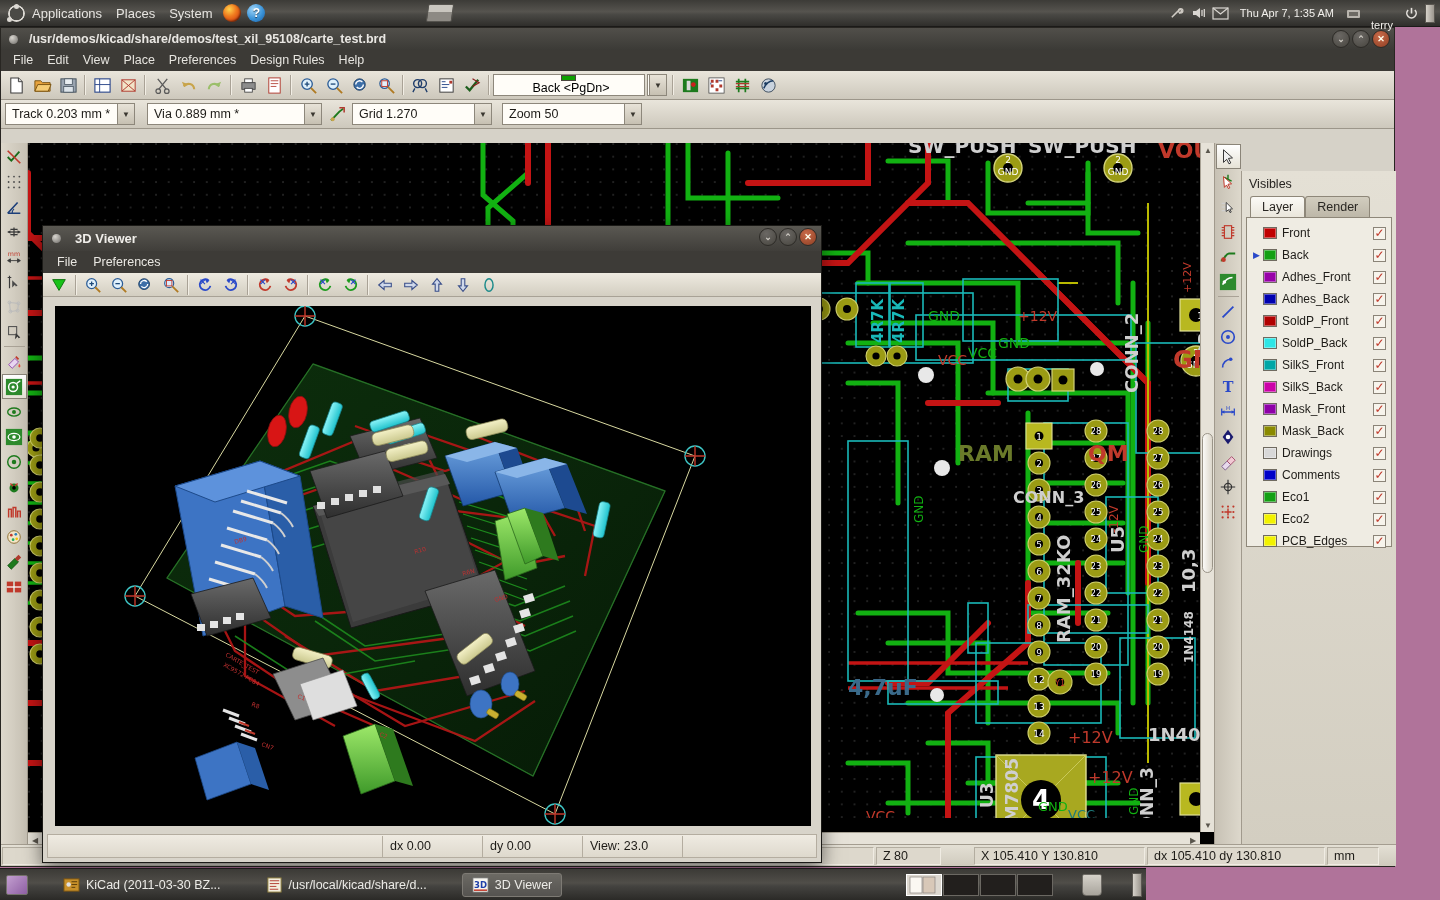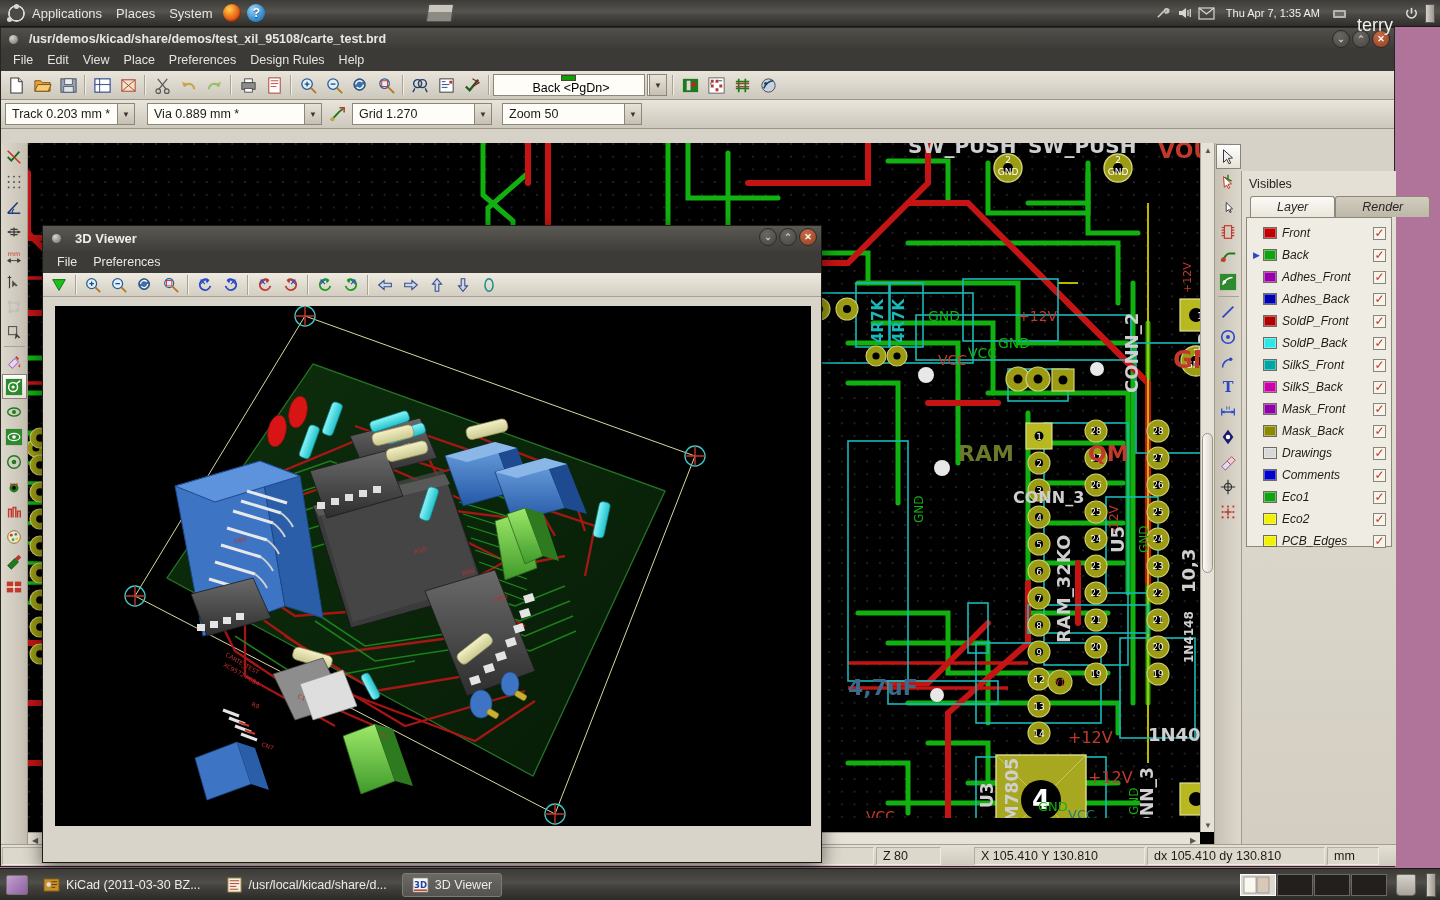--- a/index.html
+++ b/index.html
@@ -32,21 +32,21 @@
   .ff-icon{width:18px;height:18px;border-radius:50%;
     background:radial-gradient(circle at 35% 30%,#ffd24d 0%,#f07b1f 40%,#d94f14 70%,#8c2f0c 100%);
     box-shadow:inset -1px -1px 2px rgba(0,0,0,.5); margin:0 4px;}
   .help-icon{width:18px;height:18px;border-radius:50%;
     background:radial-gradient(circle at 35% 30%,#9fd4f7 0%,#3a93d8 55%,#17589c 100%);
     color:#fff;font-weight:bold;font-size:12px;text-align:center;line-height:18px;
     text-shadow:0 1px 1px rgba(0,0,0,.6); margin:0 2px;}
   .rt-group{margin-left:auto; display:flex; align-items:center; padding-right:2px;}
   .tray-ic{width:22px;height:20px;display:flex;align-items:center;justify-content:center;color:#d9d6d1;}
   .clock{padding:0 8px;font-size:11px;color:#f2f0ec;}
-  .user{padding:0 7px;font-size:18px;color:#f2f0ec;margin-top:24px;}
+  .user{padding:0 7px;font-size:11px;color:#f2f0ec;margin-top:24px;}
   .pwr{width:22px;}
   .scanner-ic{width:26px;height:18px;margin-left:160px;
      background:linear-gradient(to bottom,#c9c6bf 0 45%,#8d8a84 45% 100%);
      border:1px solid #55534e;border-radius:2px;transform:skewX(-8deg);}
 
   
   #kicad{
     position:absolute;left:0;top:27px;width:1395px;height:840px;
     background:#d6d2c8;
     border:1px solid #282622;
@@ -99,29 +99,29 @@
   #canvaswrap{flex:1;position:relative;background:#000;}
   #pcb{position:absolute;inset:0;overflow:hidden;background:#000;}
   #righttools{width:27px;background:linear-gradient(to left,#ddd8cc,#c7c1b4);
      border-left:1px solid #a19a8d;display:flex;flex-direction:column;align-items:center;padding-top:1px;}
 
   
   #visibles{width:155px;background:linear-gradient(to bottom,#e4e0d5,#d3cec1);
      border-left:1px solid #a19a8d;padding:4px;margin-top:28px;}
   #visibles .vt{font-size:12.5px;color:#262320;margin:2px 0 5px 3px;}
   .tabs{display:flex;margin-left:4px;}
-  .tab{padding:3px 26px;font-size:12.5px;border:1px solid #8e8779;border-bottom:none;
-       background:linear-gradient(to bottom,#d2cdbf,#bdb7a8);color:#2a2723;border-radius:3px 3px 0 0;font-style:italic;}
+  .tab{padding:3px 11px;font-size:12.5px;border:1px solid #8e8779;border-bottom:none;
+       background:linear-gradient(to bottom,#d2cdbf,#bdb7a8);color:#2a2723;border-radius:3px 3px 0 0;}
   .tab.active{background:linear-gradient(to bottom,#fbfaf6,#eae6db);font-weight:normal;}
   .layerlist{background:#efece3;border:1px solid #8e8779;padding:4px 2px;height:330px;}
   .lrow{display:flex;align-items:center;height:22px;padding-left:4px;font-size:12px;color:#1e1c18;}
   .lrow .sel{width:9px;margin-right:1px;color:#2a49c9;font-size:9px;}
   .lsw{width:14px;height:12px;border:1px solid #6f6a60;margin-right:5px;
        box-shadow:inset 0 0 0 1px rgba(255,255,255,.35);}
-  .lname{flex:1;white-space:nowrap;font-style:italic;}
+  .lname{flex:1;white-space:nowrap;}
   .lchk{width:13px;height:13px;border:1px solid #8b8478;background:#f7f4ec;
         display:flex;align-items:center;justify-content:center;color:#c0392b;font-size:12px;
         line-height:1;margin-right:3px;}
 
   
   #kicad-status{position:absolute;left:0;bottom:0;width:1395px;height:22px;
      background:linear-gradient(to bottom,#e4e0d5,#cfcabd);border-top:1px solid #a49d90;
      display:flex;align-items:center;font-size:12.5px;color:#1e1c18;}
   .scell{height:18px;border:1px solid #b3ada0;border-right-color:#f0ece3;border-bottom-color:#f0ece3;
          margin:0 1px;padding:0 6px;display:flex;align-items:center;background:#ddd8cc;}
@@ -144,23 +144,23 @@
      background:radial-gradient(circle at 35% 30%,#d8d5cf,#6c6a66);margin-right:14px;}
   #v-menu{height:22px;background:#3d3b37;display:flex;align-items:center;color:#e9e7e2;font-size:12.5px;padding-left:6px;}
   #v-menu .mi{padding:0 8px;line-height:22px;}
   #v-tbar{height:24px;background:linear-gradient(to bottom,#eeeae0,#d3cec1);display:flex;align-items:center;padding-left:3px;border-bottom:1px solid #a8a296;}
   #v-canvas{position:absolute;left:12px;top:80px;width:756px;height:520px;background:#000;overflow:hidden;}
   #v-status{position:absolute;left:4px;bottom:4px;right:4px;height:24px;display:flex;align-items:center;
      background:linear-gradient(to bottom,#efebe2,#ded9cd);border:1px solid #b4ada0;}
   .vcell{height:21px;border-left:1px solid #b4ada0;padding:0 7px;display:flex;align-items:center;font-size:12.5px;color:#1d1b17;}
 
   
-  #taskbar{position:absolute;left:0;bottom:0;width:1440px;height:32px;
+  #taskbar{position:absolute;left:0;bottom:0;width:1146px;height:32px;
     background:linear-gradient(to bottom,#3b3a36 0%,#504e49 45%,#444340 55%,#2b2a27 100%);
-    display:flex;align-items:center;z-index:500;border-top:1px solid #1a1917;}
+    display:flex;align-items:center;z-index:500;border-top:1px solid #1a1917;gap:20px;}
   .tb-show{width:22px;height:20px;margin-left:6px;border:1px solid #75726c;border-radius:2px;
      background:linear-gradient(135deg,#c39fd0,#8e5fa3);}
   .tbtn2{height:24px;display:flex;align-items:center;color:#ecebe7;font-size:12.5px;
      padding:0 9px;margin-left:5px;border:1px solid transparent;white-space:nowrap;}
   .tbtn2.active{background:linear-gradient(to bottom,#6c6a64,#555350);border:1px solid #7d7a74;border-radius:3px;}
   .tb-ico{width:17px;height:16px;margin-right:6px;flex:none;}
   .wsw{margin-left:auto;display:flex;align-items:center;height:24px;}
   .ws{width:36px;height:22px;background:#221f1d;border:1px solid #6b6862;margin-right:1px;}
   .ws.cur{background:#ded9d0;border:1px solid #fff;}
   .trash{width:20px;height:22px;margin:0 10px 0 8px;
@@ -1645,20 +1645,27 @@
         <text x="408" y="270" transform="rotate(-16 408 270)">R6N</text>
         <text x="440" y="296" transform="rotate(-16 440 296)">GND</text>
         <text x="196" y="400" transform="rotate(20 196 400)">R8</text>
         <text x="242" y="392" transform="rotate(20 242 392)">C1</text>
         <text x="324" y="430" transform="rotate(20 324 430)">C2</text>
         <text x="206" y="440" transform="rotate(20 206 440)">CN7</text>
       </g>
     </svg>
   </div>
 
+  <div id="v-status">
+    <div class="vcell" style="width:334px;border-left:none;"></div>
+    <div class="vcell" style="width:100px;">dx 0.00</div>
+    <div class="vcell" style="width:100px;">dy 0.00</div>
+    <div class="vcell" style="width:100px;">View: 23.0</div>
+    <div class="vcell" style="flex:1;"></div>
+  </div>
 </div>
 
 <div id="taskbar">
   <div class="tb-show"></div>
 
   <div class="tbtn2">
     <span class="tb-ico">
       <svg width="17" height="16" viewBox="0 0 18 17">
           <rect x="1" y="2" width="16" height="13" fill="#c8902a" stroke="#7a5411" stroke-width="1"></rect>
           <circle cx="6" cy="8" r="2.4" fill="#e0e0e0"></circle>

